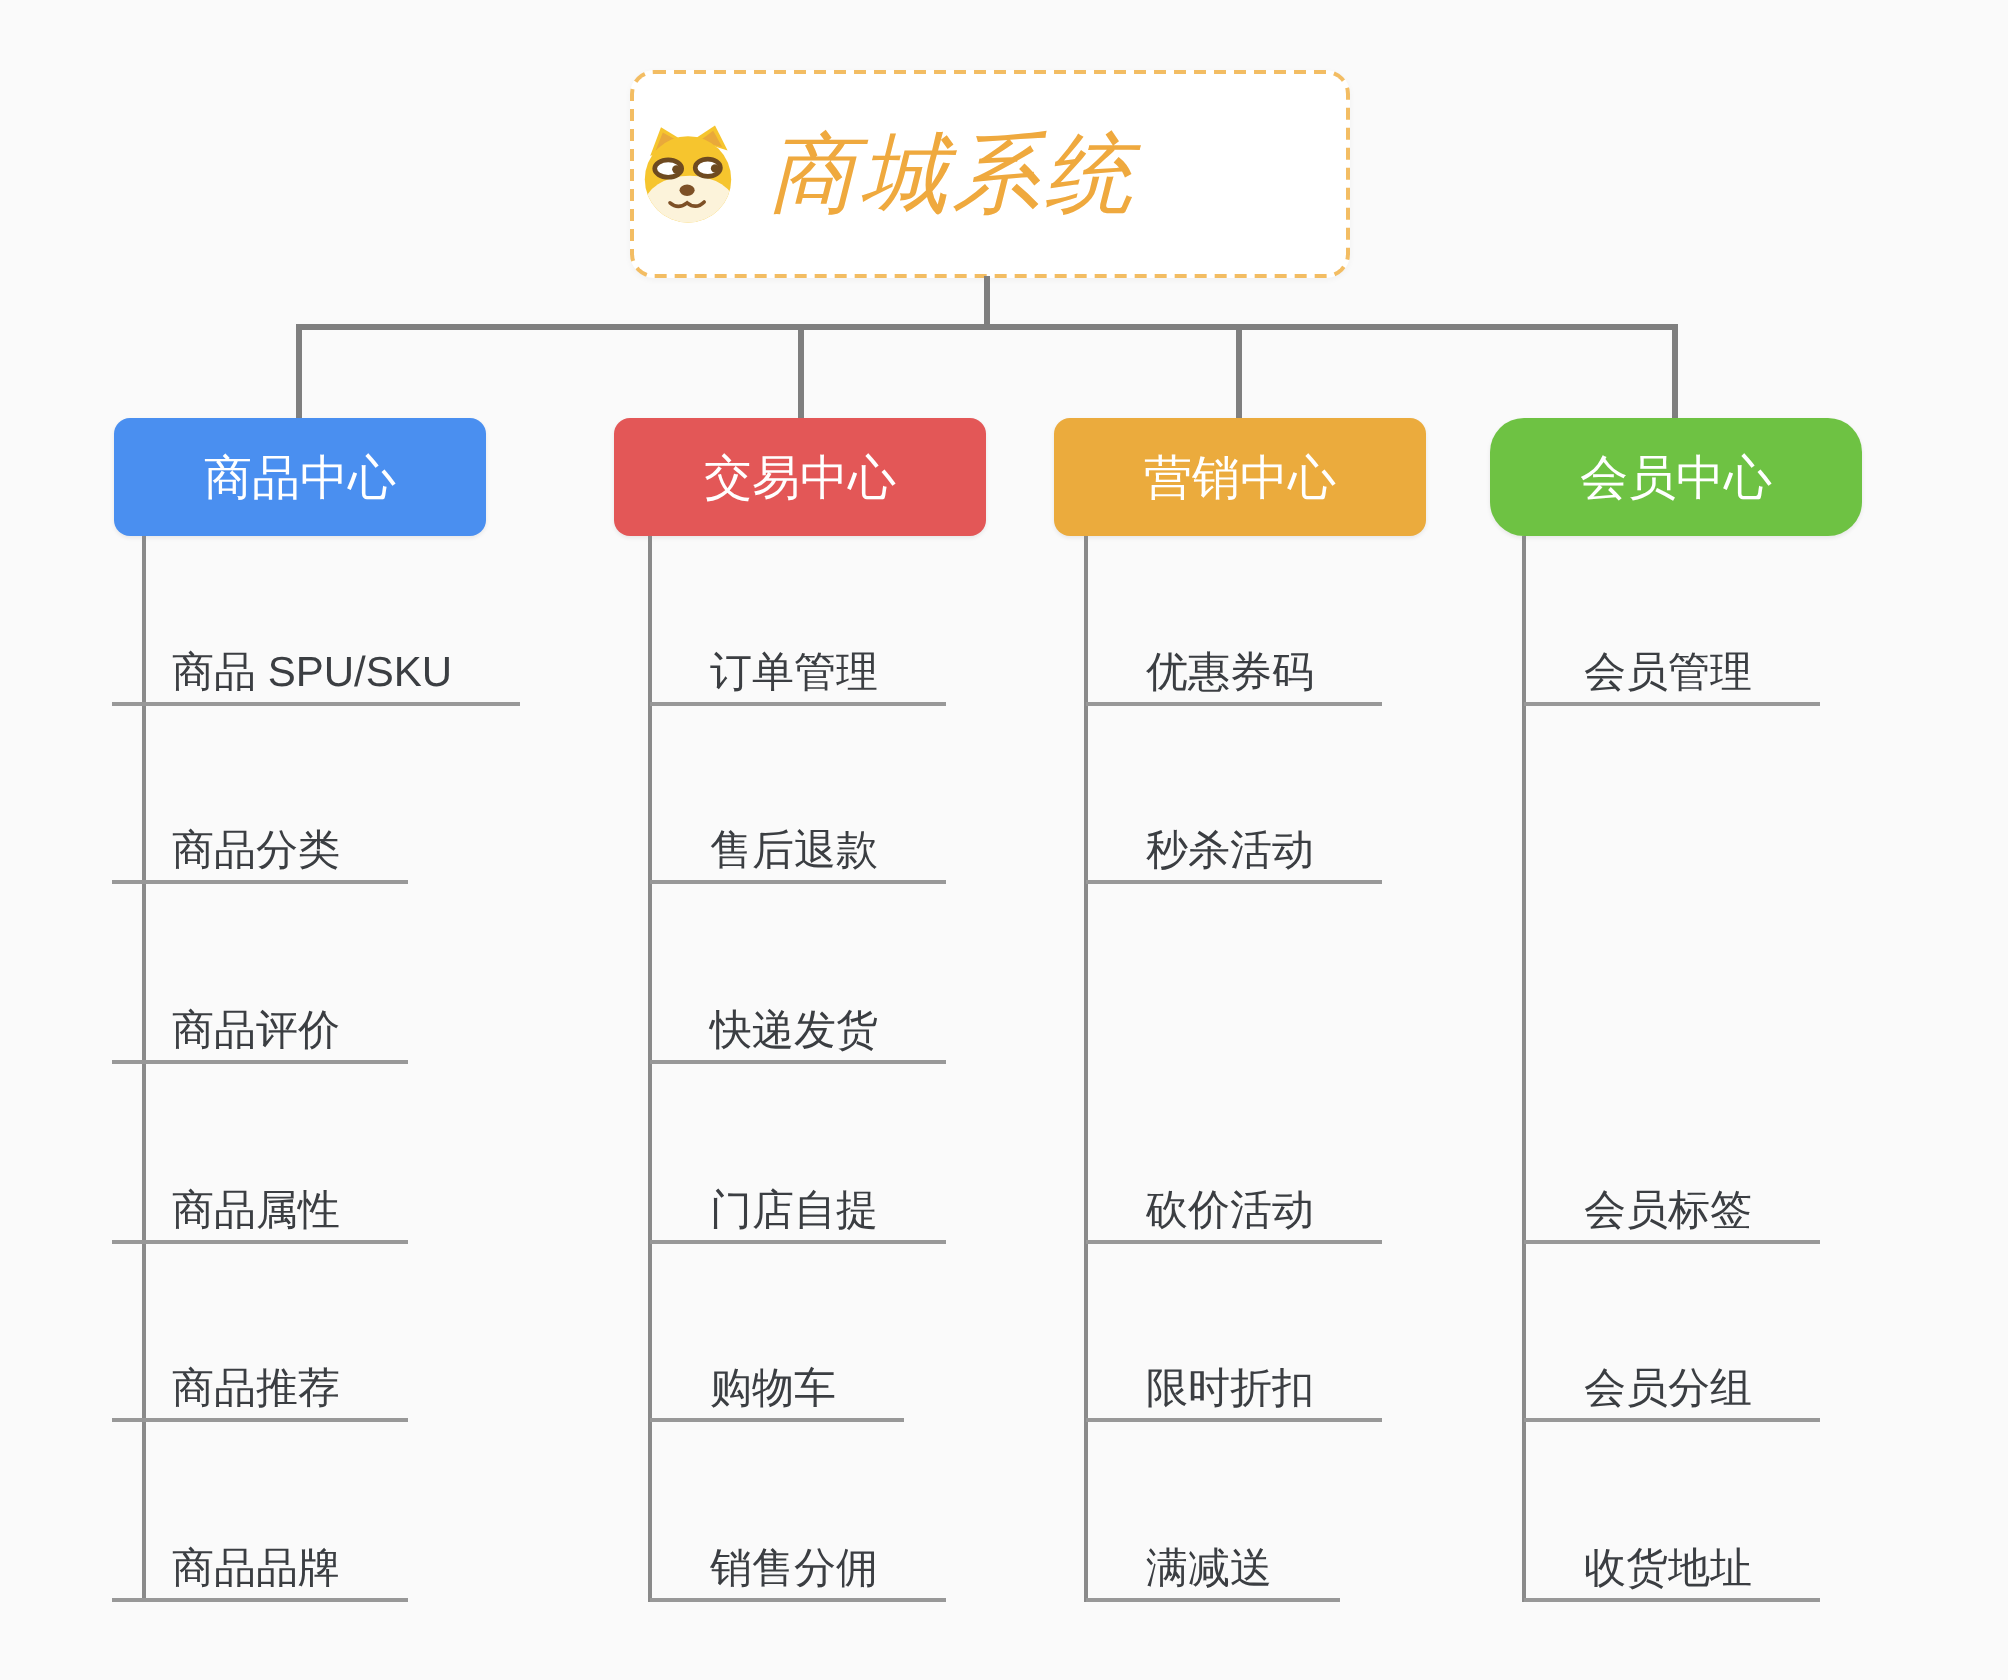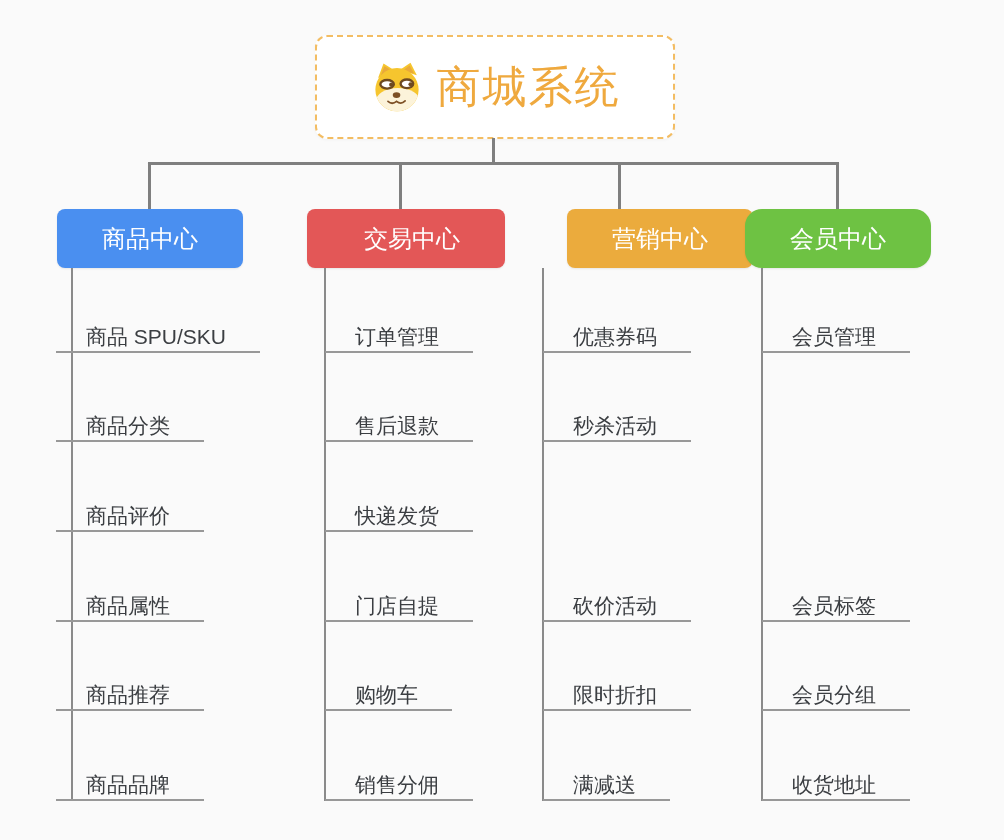--- a/index.html
+++ b/index.html
@@ -9,22 +9,23 @@
     font-family:"Liberation Sans","DejaVu Sans",sans-serif;
     overflow:hidden;
   }
   .canvas{position:relative;width:1004px;height:840px;}
 
   
   .root{
     position:absolute;left:315px;top:35px;width:360px;height:104px;
     background:#ffffff;border:2px dashed #f3bd63;border-radius:12px;
     box-sizing:border-box;
-    display:flex;align-items:center;justify-content:center;gap:13px;
+    display:flex;align-items:center;gap:13px;
     box-shadow:0 1px 3px rgba(0,0,0,0.04);
+    font-style:italic;
   }
   .root-title{font-size:44px;letter-spacing:2px;color:#efa93e;white-space:nowrap;}
   .doge{width:54px;height:52px;flex:0 0 auto;}
 
   
   .conn{position:absolute;background:#7f7f7f;}
   .stub{left:492px;top:138px;width:3px;height:26px;}
   .hbar{left:148px;top:162px;width:691px;height:3px;border-radius:2px;}
   .drop{top:162px;width:3px;height:48px;}
   .d0{left:148px;} .d1{left:399px;} .d2{left:618px;} .d3{left:836px;}
@@ -81,22 +82,22 @@
   </div>
 
   <div class="conn stub"></div>
   <div class="conn hbar"></div>
   <div class="conn drop d0"></div>
   <div class="conn drop d1"></div>
   <div class="conn drop d2"></div>
   <div class="conn drop d3"></div>
 
   <div class="bnode b0" style="background: rgb(74, 143, 240);">商品中心</div>
-  <div class="bnode b1" style="background: rgb(227, 87, 87); padding-left: 12px;">交易中心</div>
-  <div class="bnode b2" style="background: rgb(235, 171, 61); margin-left: 40px;">营销中心</div>
+  <div class="bnode b1" style="background: rgb(227, 87, 87);">交易中心</div>
+  <div class="bnode b2" style="background: rgb(235, 171, 61);">营销中心</div>
   <div class="bnode b3" style="background: rgb(110, 194, 67); border-radius: 17px;">会员中心</div>
 
   <div class="colline l0"></div>
   <div class="colline l1"></div>
   <div class="colline l2"></div>
   <div class="colline l3"></div>
 
   <div class="leaf c0 r0">商品 SPU/SKU</div>
   <div class="leaf c0 r1">商品分类</div>
   <div class="leaf c0 r2">商品评价</div>

